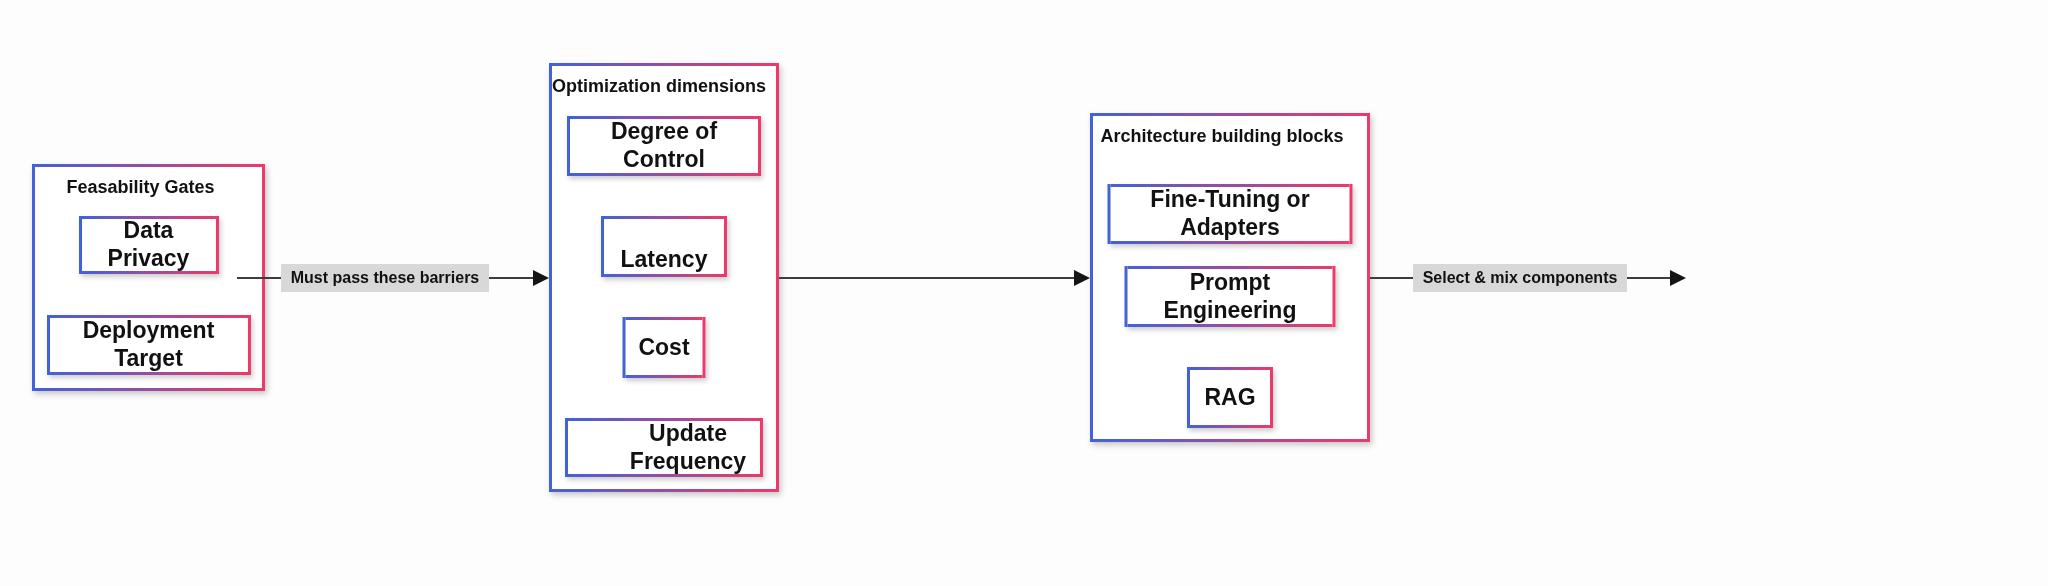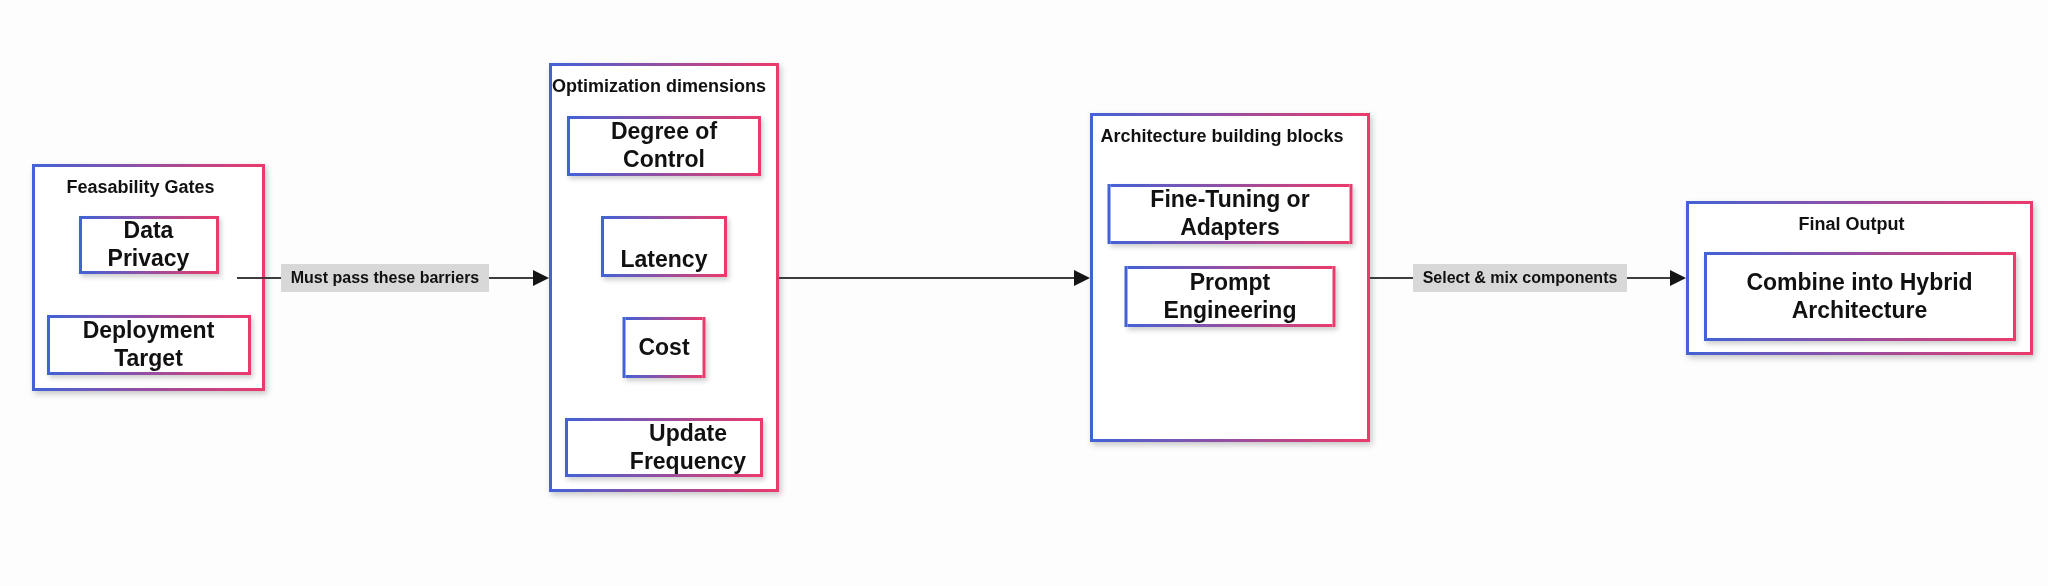--- a/index.html
+++ b/index.html
@@ -133,29 +133,26 @@
   </div>
 
   <div class="group" id="g3">
     <div class="group-title">Architecture building blocks</div>
     <div class="node n0">
       <span class="node-label">Fine-Tuning or Adapters</span>
     </div>
     <div class="node n1">
       <span class="node-label">Prompt Engineering</span>
     </div>
+    <div class="node n2">
+      <span class="node-label">RAG</span>
+    </div>
   </div>
 
   <div class="connector" id="c3">
     <div class="cline"></div>
     <div class="clabel">Select &amp; mix components</div>
     <div class="cline"></div>
     <div class="carrow"></div>
   </div>
 
-  <div class="group" id="g4">
-    <div class="group-title">Final Output</div>
-    <div class="node n0">
-      <span class="node-label">Combine into Hybrid Architecture</span>
-    </div>
-  </div>
 
 </div>
 
 </body></html>

